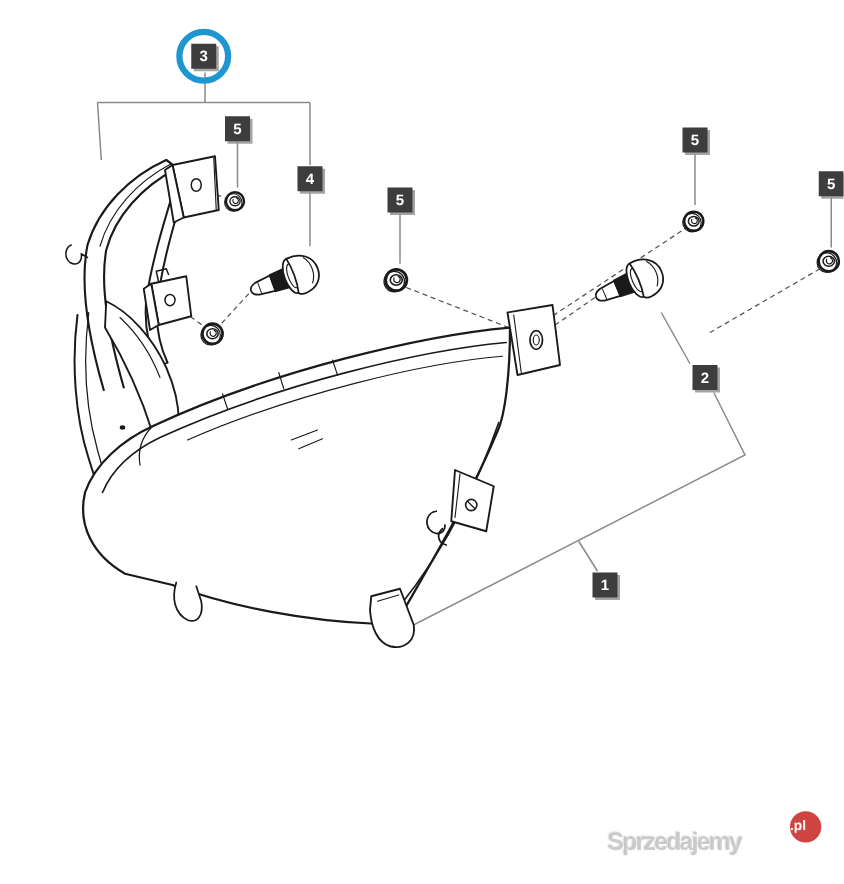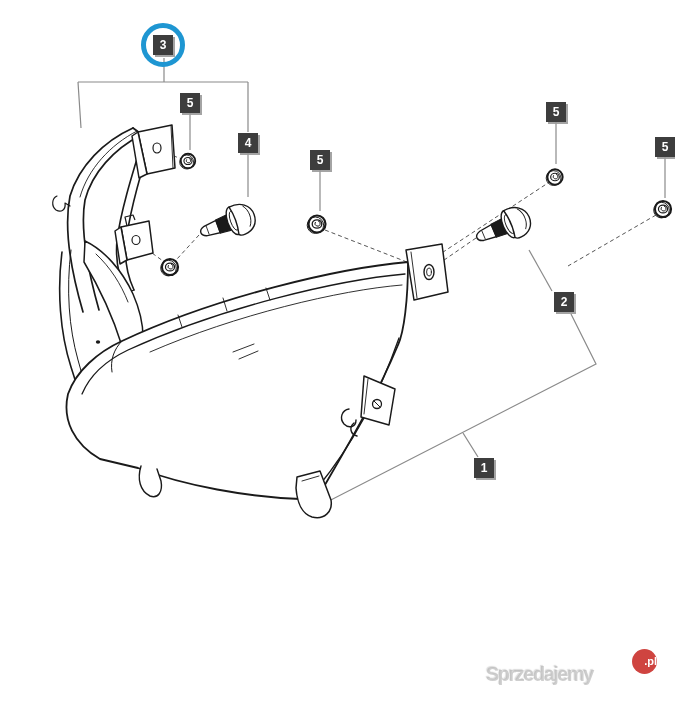--- a/index.html
+++ b/index.html
@@ -43,21 +43,21 @@
     text-shadow:1px 1px 1px rgba(255,255,255,.85), -1px -1px 1px rgba(110,110,110,.25);
   }
   .wm-badge{
     position:absolute;
     left:146px;top:-10px;
     width:25px;height:25px;
     border-radius:50%;
     background:#cf4440;
     color:#fff;
     font:bold 11px/25px "Liberation Sans",sans-serif;
-    text-align:right;
+    text-align:left;
   }
 </style>
 </head>
 <body>
 
 <div class="stage">
 
   <svg width="675" height="707" viewBox="0 0 675 707">
     <defs>
       <g id="grommet" stroke="#1a1a1a" fill="none">

